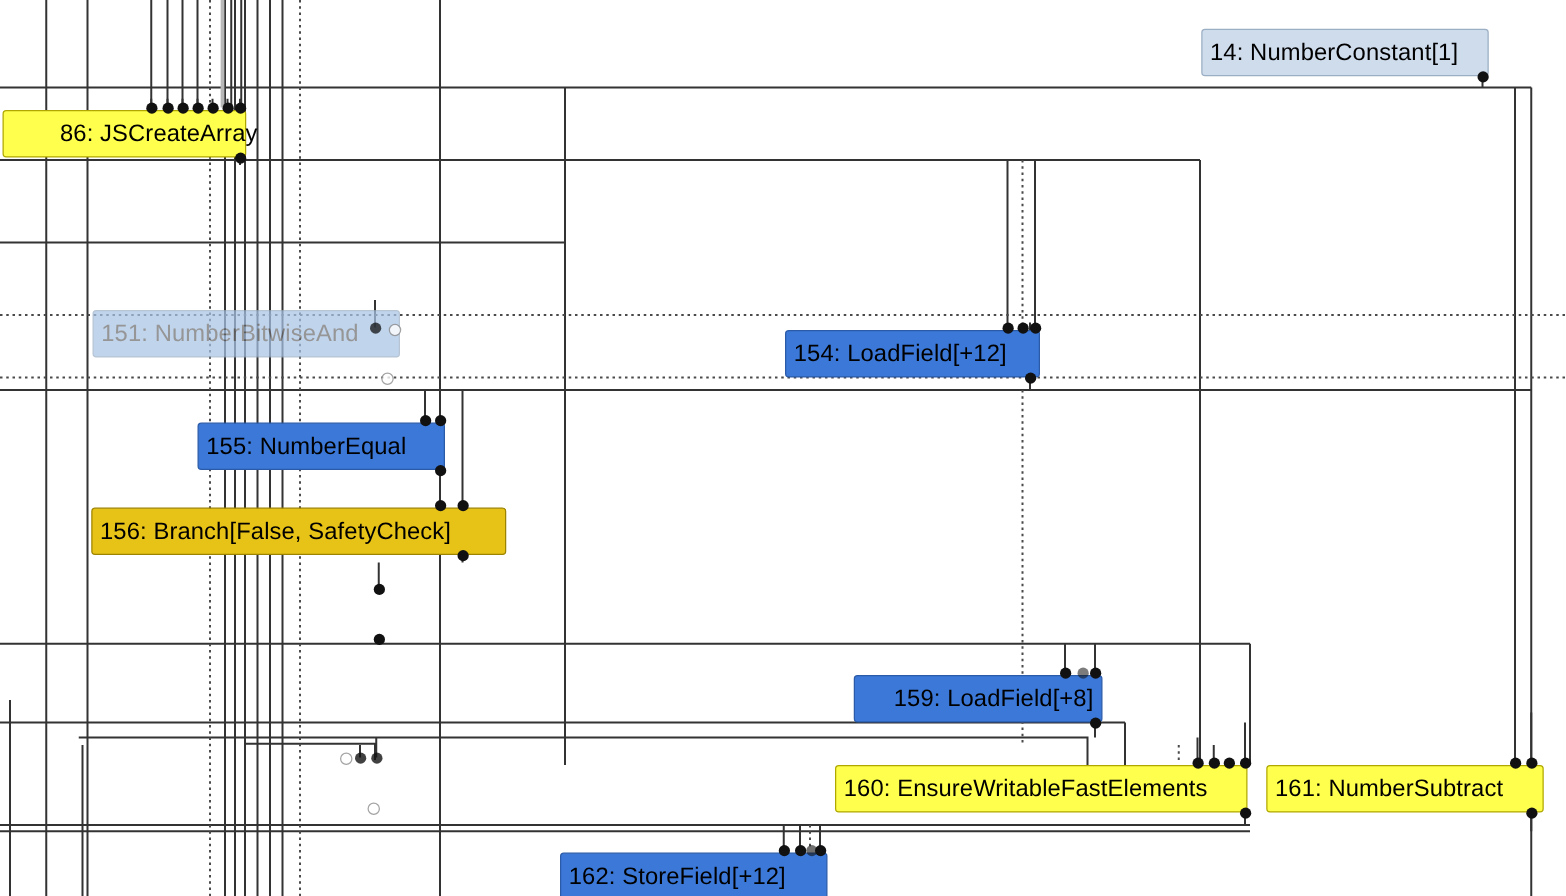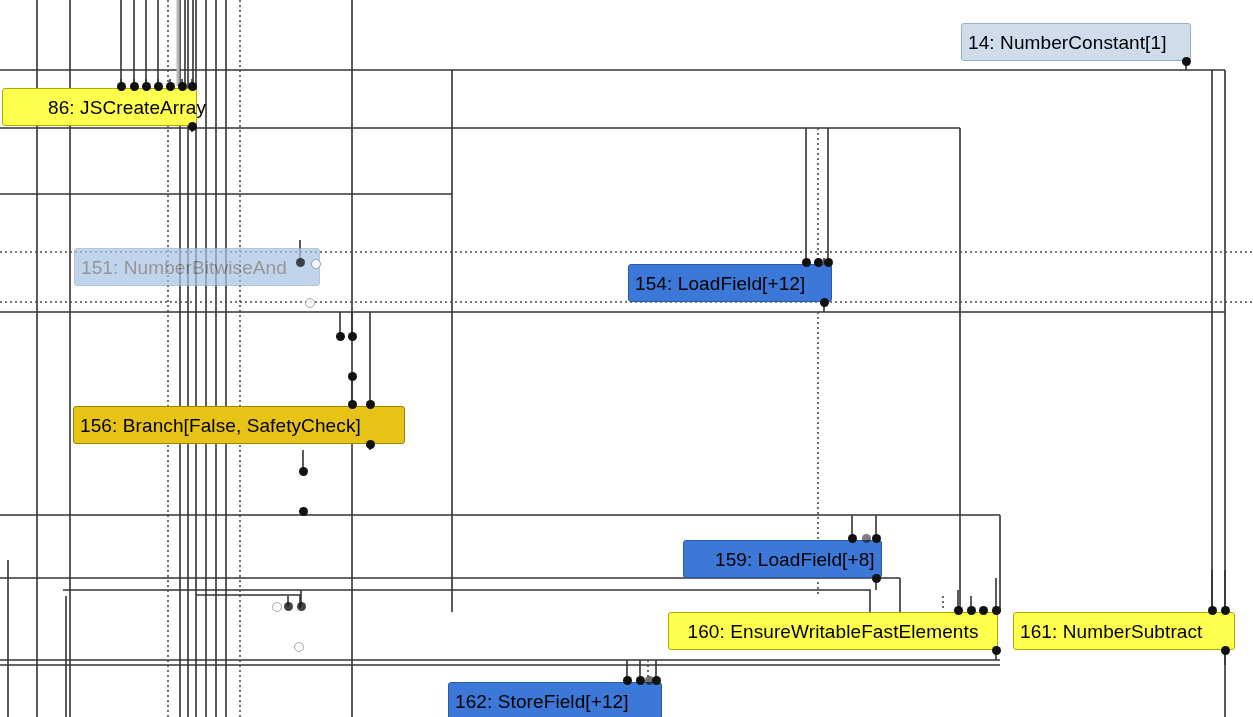--- a/index.html
+++ b/index.html
@@ -162,20 +162,23 @@
   <div class="odot dim" style="left:305px;top:298px;"></div>
 
   <div class="node blue" style="left:628px;top:264px;width:204px;height:38px;">
     <span>154: LoadField[+12]</span>
   </div>
   <div class="dot" style="left:802px;top:258px;"></div>
   <div class="dot" style="left:814px;top:258px;"></div>
   <div class="dot" style="left:824px;top:258px;"></div>
   <div class="dot" style="left:820px;top:298px;"></div>
 
+  <div class="node blue" style="left:158px;top:338px;width:198px;height:38px;">
+    <span>155: NumberEqual</span>
+  </div>
   <div class="dot" style="left:336px;top:332px;"></div>
   <div class="dot" style="left:348px;top:332px;"></div>
   <div class="dot" style="left:348px;top:372px;"></div>
 
   <div class="node gold" style="left:45px;top:406px;width:332px;height:38px;margin-left:28px;">
     <span>156: Branch[False, SafetyCheck]</span>
   </div>
   <div class="dot" style="left:348px;top:400px;"></div>
   <div class="dot" style="left:366px;top:400px;"></div>
   <div class="dot" style="left:366px;top:440px;"></div>
@@ -184,21 +187,21 @@
   <div class="dot" style="left:299px;top:507px;"></div>
 
   <div class="node blue" style="left:683px;top:540px;width:199px;height:38px;padding-left:31px;">
     <span>159: LoadField[+8]</span>
   </div>
   <div class="dot" style="left:848px;top:534px;"></div>
   <div class="dot" style="left:862px;top:534px;opacity:.55;"></div>
   <div class="dot" style="left:872px;top:534px;"></div>
   <div class="dot" style="left:872px;top:574px;"></div>
 
-  <div class="node yellow" style="left:668px;top:612px;width:330px;height:38px;justify-content:center;">
+  <div class="node yellow" style="left:668px;top:612px;width:330px;height:38px;">
     <span>160: EnsureWritableFastElements</span>
   </div>
   <div class="dot" style="left:954px;top:606px;"></div>
   <div class="dot" style="left:967px;top:606px;"></div>
   <div class="dot" style="left:979px;top:606px;"></div>
   <div class="dot" style="left:992px;top:606px;"></div>
   <div class="dot" style="left:992px;top:646px;"></div>
 
   <div class="node yellow" style="left:1013px;top:612px;width:222px;height:38px;">
     <span>161: NumberSubtract</span>

